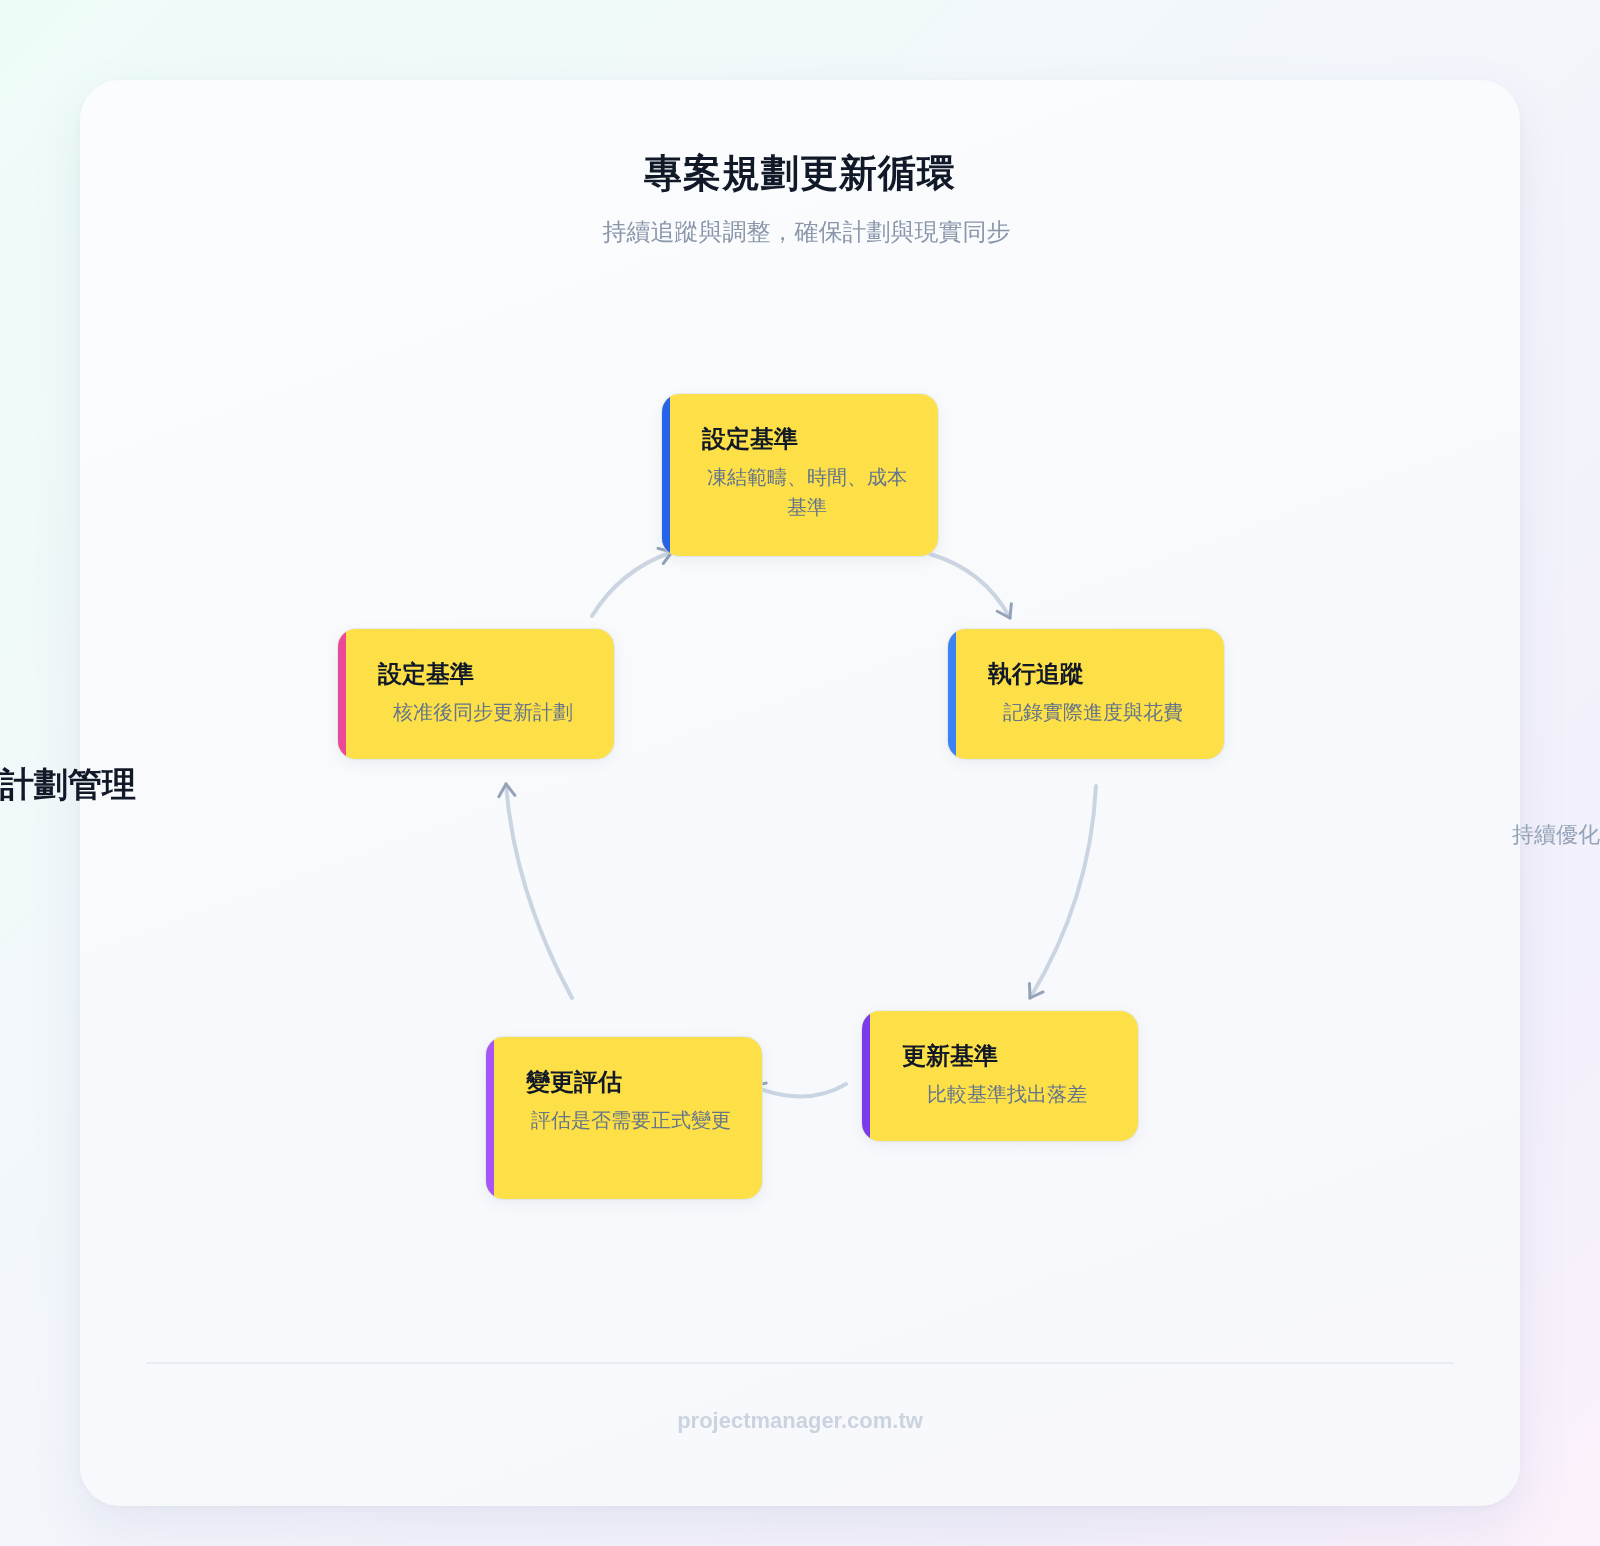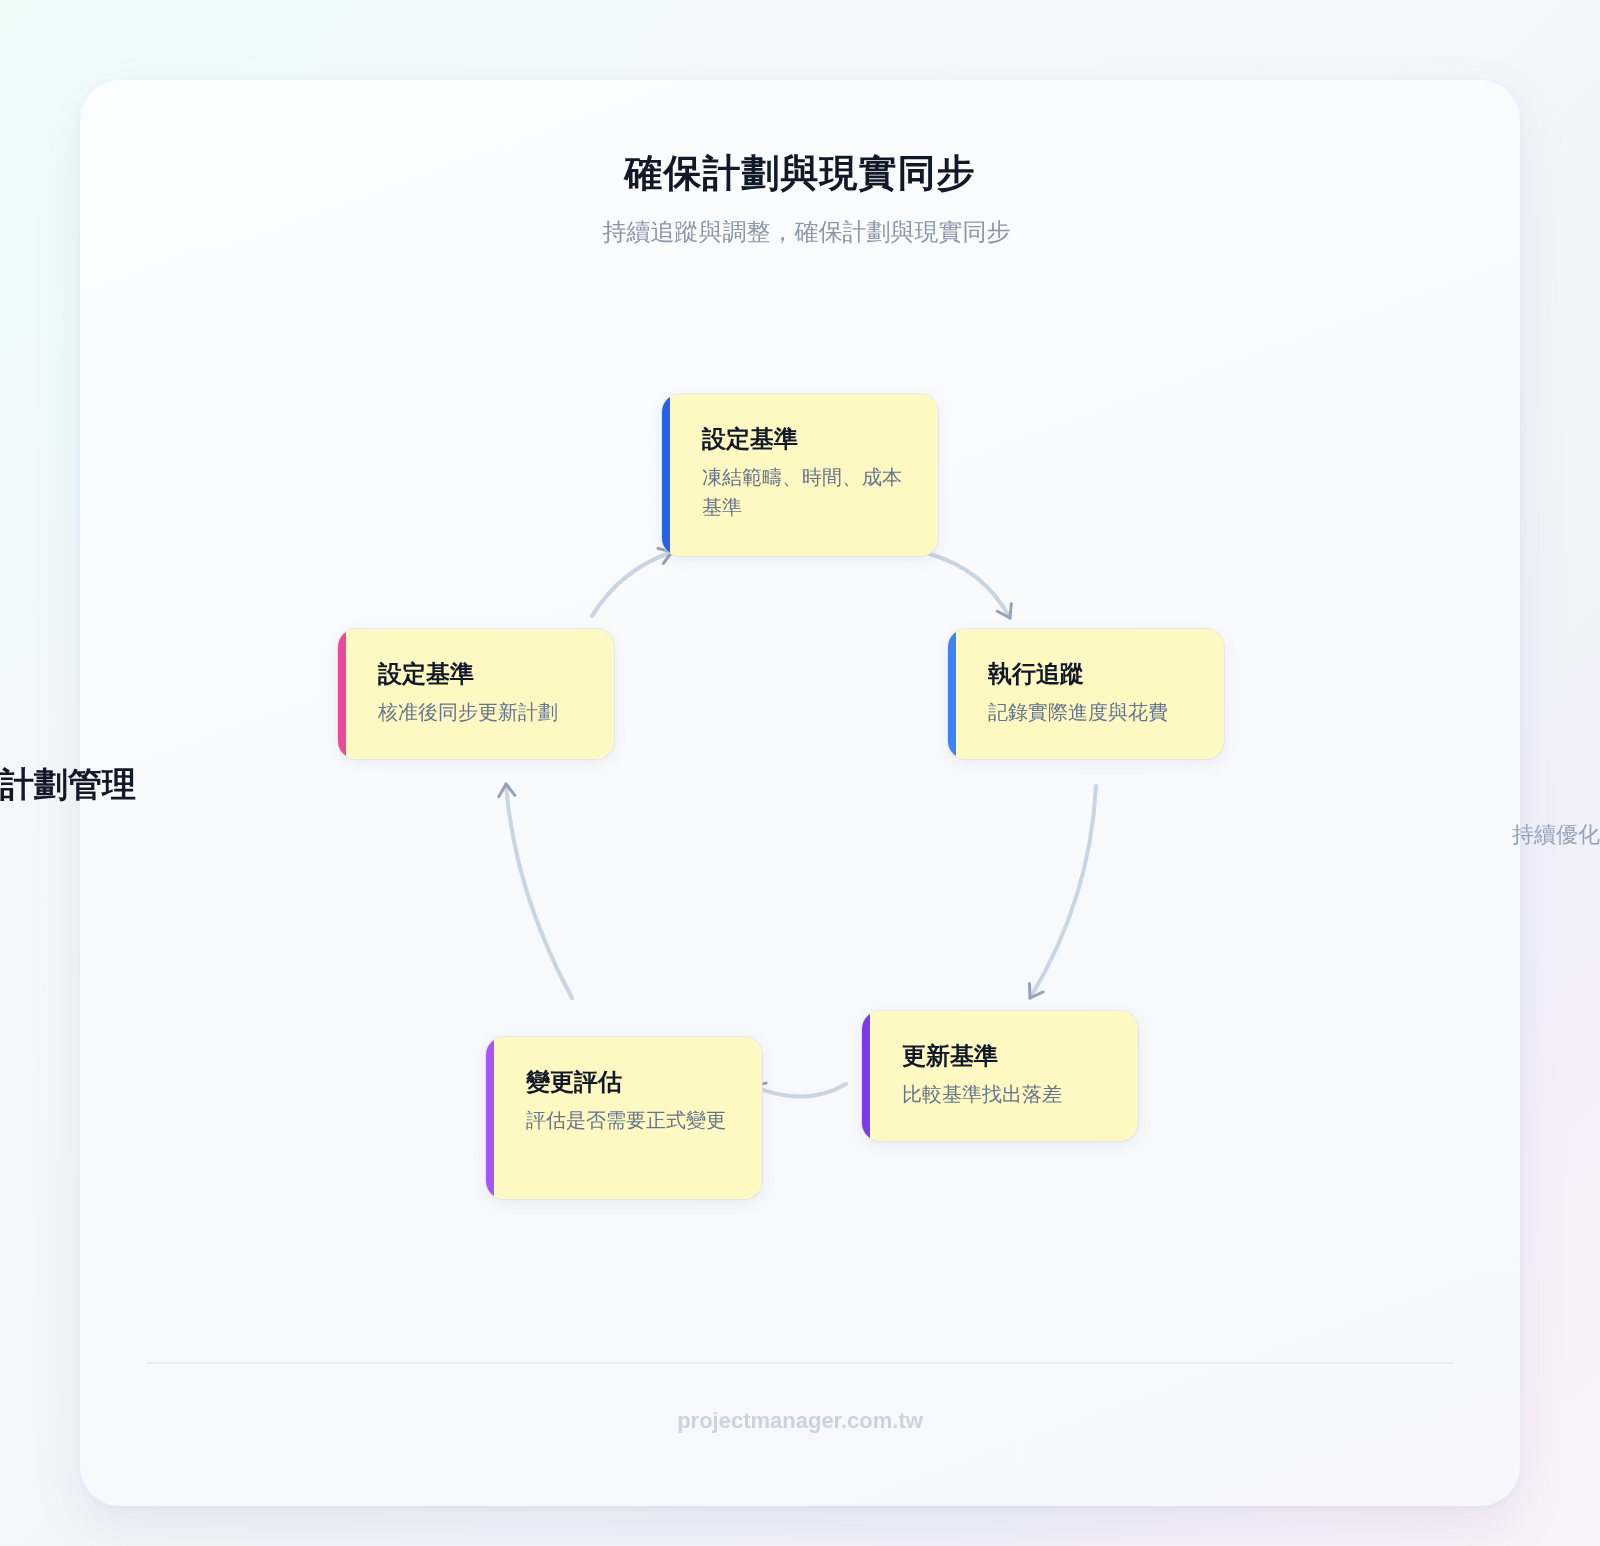--- a/index.html
+++ b/index.html
@@ -22,34 +22,34 @@
     position: absolute; left: 0; right: 0; top: 148px;
     text-align: center; font-size: 38px; font-weight: 700; color: #111827;
     letter-spacing: 1px;
   }
   .subtitle {
     position: absolute; left: 0; right: 0; top: 216px;
     text-align: center; font-size: 24px; color: #8a97ab; padding-left: 13px;
   }
   .card {
     position: absolute;
-    background: #fef9c3;
+    background: #fde047;
     border-radius: 18px;
     box-shadow: 0 4px 14px rgba(100, 116, 139, 0.10), 0 0 0 1px rgba(226, 232, 240, 0.7);
     overflow: hidden;
     padding: 28px 26px 0 40px;
   }
   .card .bar {
     position: absolute; left: 0; top: 0; bottom: 0; width: 8px;
   }
   .card .ctitle {
     font-size: 24px; font-weight: 700; color: #111827; line-height: 34px;
   }
   .card .cdesc {
-    font-size: 20px; color: #64748b; line-height: 30px; margin-top: 6px;
+    font-size: 20px; color: #64748b; line-height: 30px; margin-top: 6px; text-align: center;
   }
   .center-title {
     position: absolute; left: 0; right: 0; top: 762px;
     font-size: 34px; font-weight: 700; color: #111827;
   }
   .center-sub {
     position: absolute; left: 0; right: 0; top: 820px;
     text-align: right; font-size: 22px; color: #94a3b8;
   }
   .divider {
@@ -61,21 +61,21 @@
     text-align: center; font-size: 22px; font-weight: 700; color: #cbd3df;
     font-family: "Liberation Sans", sans-serif;
   }
   svg.arrows { position: absolute; left: 0; top: 0; width: 1600px; height: 1546px; pointer-events: none; }
 </style>
 </head>
 <body>
 
 <div class="panel"></div>
 
-<div class="title">確保計劃與現實同步</div>
+<div class="title">專案規劃更新循環</div>
 <div class="subtitle">持續追蹤與調整，確保計劃與現實同步</div>
 
 <svg class="arrows" viewBox="0 0 1600 1546">
   <defs>
     <marker id="ah" viewBox="0 0 20 20" refX="14" refY="10" markerWidth="20" markerHeight="20" markerUnits="userSpaceOnUse" orient="auto">
       <path d="M2,2 L14,10 L2,18" fill="none" stroke="#94a3b8" stroke-width="3" stroke-linecap="round" stroke-linejoin="round"></path>
     </marker>
   </defs>
 
   <path d="M592,616 Q620,570 672,552" fill="none" stroke="#cbd5e1" stroke-width="4" stroke-linecap="round" marker-end="url(#ah)"></path>

